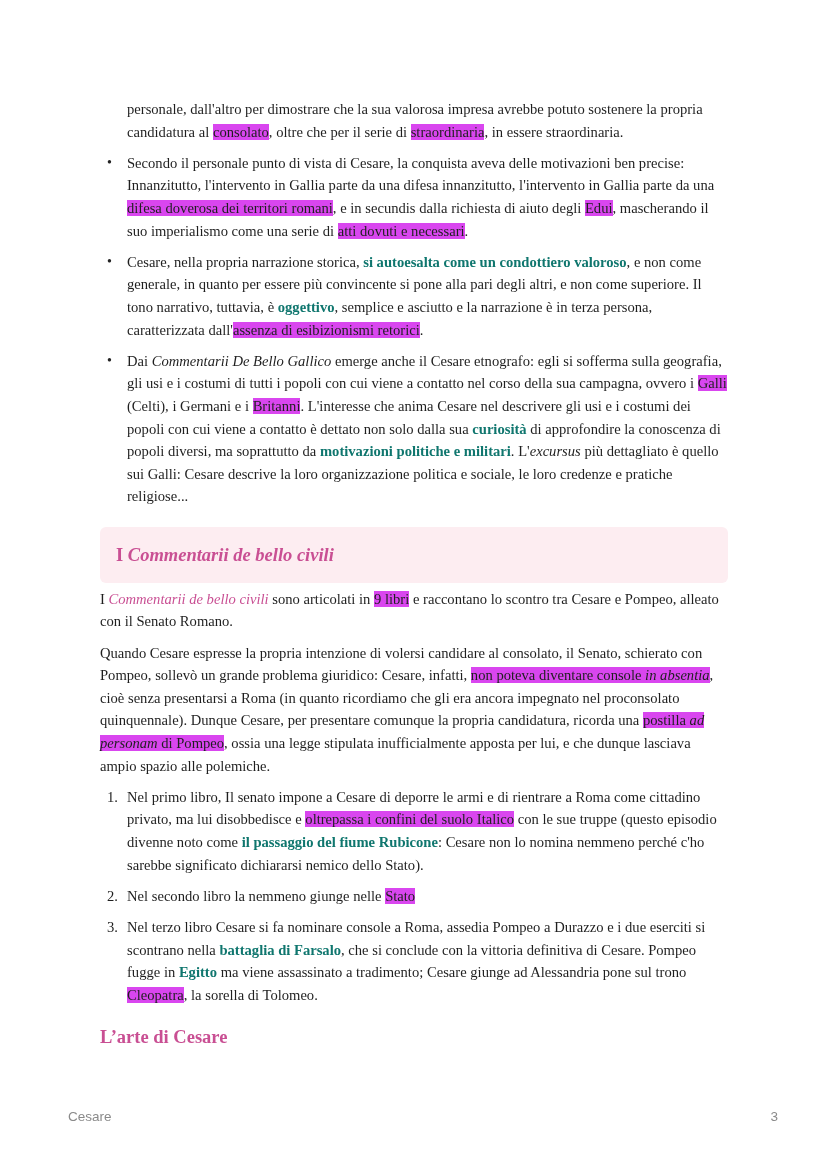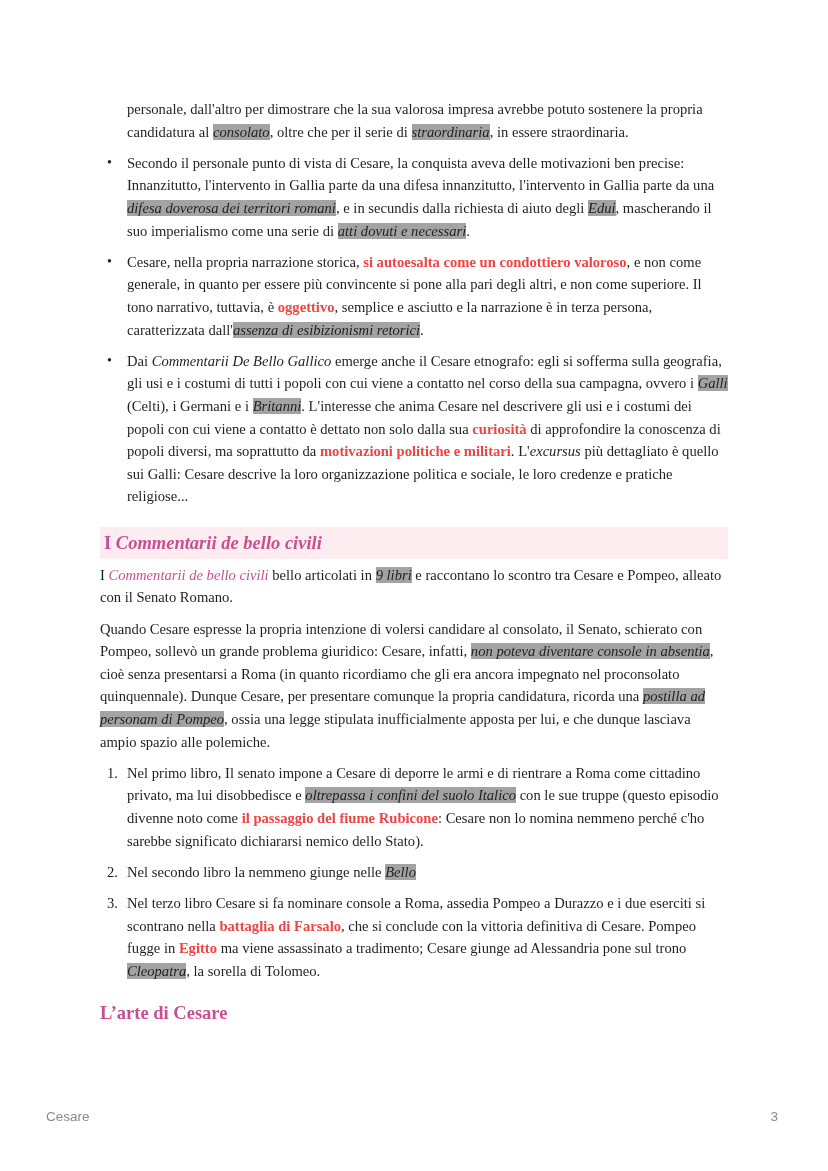--- a/index.html
+++ b/index.html
@@ -8,55 +8,55 @@
   .page { position: absolute; left: 100px; top: 98px; width: 628px; font-size: 14.6px; line-height: 22.6px; }
   ul, ol { margin: 0; padding-left: 27px; }
   ul { list-style: none; }
   ul li { position: relative; margin-bottom: 8.6px; }
   ul li::before { content: "•"; position: absolute; left: -20px; top: 0; font-size: 14px; color: #222; }
   ul li.cont::before { content: ""; }
   ol { list-style: none; counter-reset: n; }
   ol li { position: relative; margin-bottom: 8.6px; }
   ol li .num { position: absolute; left: -20px; top: 0; }
   p { margin: 0 0 8.6px 0; }
-  .hl { background: #a3a3a3; font-style: italic; }
-  .acc { color: #ef4444; font-weight: bold; }
+  .hl { background: #d946ef; }
+  .acc { color: #0f766e; font-weight: bold; }
   .acc-i { color: #c94f93; font-style: italic; }
   em { font-style: italic; }
   h2.sec { margin: 19px 0 5px 0; font-size: 18.5px; line-height: 24px; font-weight: bold; color: #c94f93; }
-  h2.sec.bg { background: #fdedf1; padding: 4px; }
+  h2.sec.bg { background: #fdedf1; padding: 16px; border-radius: 6px; }
   h2.sec .it { font-style: italic; }
   .footer { position: absolute; top: 1109px; font-family: "Liberation Sans", "DejaVu Sans", sans-serif; font-size: 13.5px; color: #8a8a8a; }
-  .footer.left { left: 46px; }
+  .footer.left { left: 68px; }
   .footer.right { right: 50px; }
 </style>
 </head>
 <body>
 
 <div class="page">
 
   <ul>
     <li class="cont"><span>personale, dall'altro per dimostrare che la sua valorosa impresa avrebbe potuto sostenere la propria candidatura al </span><span class="hl">consolato</span><span>, oltre che per il serie di </span><span class="hl">straordinaria</span><span>, in essere straordinaria.</span></li>
 
     <li><span>Secondo il personale punto di vista di Cesare, la conquista aveva delle motivazioni ben precise: Innanzitutto, l'intervento in Gallia parte da una difesa innanzitutto, l'intervento in Gallia parte da una </span><span class="hl">difesa doverosa dei territori romani</span><span>, e in secundis dalla richiesta di aiuto degli </span><span class="hl">Edui</span><span>, mascherando il suo imperialismo come una serie di </span><span class="hl">atti dovuti e necessari</span><span>.</span></li>
 
     <li><span>Cesare, nella propria narrazione storica, </span><span class="acc">si autoesalta come un condottiero valoroso</span><span>, e non come generale, in quanto per essere più convincente si pone alla pari degli altri, e non come superiore. Il tono narrativo, tuttavia, è </span><span class="acc">oggettivo</span><span>, semplice e asciutto e la narrazione è in terza persona, caratterizzata dall'</span><span class="hl">assenza di esibizionismi retorici</span><span>.</span></li>
 
     <li><span>Dai </span><em>Commentarii De Bello Gallico</em><span> emerge anche il Cesare etnografo: egli si sofferma sulla geografia, gli usi e i costumi di tutti i popoli con cui viene a contatto nel corso della sua campagna, ovvero i </span><span class="hl">Galli</span><span> (Celti), i Germani e i </span><span class="hl">Britanni</span><span>. L'interesse che anima Cesare nel descrivere gli usi e i costumi dei popoli con cui viene a contatto è dettato non solo dalla sua </span><span class="acc">curiosità</span><span> di approfondire la conoscenza di popoli diversi, ma soprattutto da </span><span class="acc">motivazioni politiche e militari</span><span>. L'</span><em>excursus</em><span> più dettagliato è quello sui Galli: Cesare descrive la loro organizzazione politica e sociale, le loro credenze e pratiche religiose...</span></li>
   </ul>
 
   <h2 class="sec bg"><span>I </span><span class="it">Commentarii de bello civili</span></h2>
 
-  <p><span>I </span><span class="acc-i">Commentarii de bello civili</span><span> bello articolati in </span><span class="hl">9 libri</span><span> e raccontano lo scontro tra Cesare e Pompeo, alleato con il Senato Romano.</span></p>
+  <p><span>I </span><span class="acc-i">Commentarii de bello civili</span><span> sono articolati in </span><span class="hl">9 libri</span><span> e raccontano lo scontro tra Cesare e Pompeo, alleato con il Senato Romano.</span></p>
 
   <p><span>Quando Cesare espresse la propria intenzione di volersi candidare al consolato, il Senato, schierato con Pompeo, sollevò un grande problema giuridico: Cesare, infatti, </span><span class="hl">non poteva diventare console </span><em class="hl">in absentia</em><span>, cioè senza presentarsi a Roma (in quanto ricordiamo che gli era ancora impegnato nel proconsolato quinquennale). Dunque Cesare, per presentare comunque la propria candidatura, ricorda una </span><span class="hl">postilla </span><em class="hl">ad personam</em><span class="hl"> di Pompeo</span><span>, ossia una legge stipulata inufficialmente apposta per lui, e che dunque lasciava ampio spazio alle polemiche.</span></p>
 
   <ol>
     <li><span class="num">1.</span><span>Nel primo libro, Il senato impone a Cesare di deporre le armi e di rientrare a Roma come cittadino privato, ma lui disobbedisce e </span><span class="hl">oltrepassa i confini del suolo Italico</span><span> con le sue truppe (questo episodio divenne noto come </span><span class="acc">il passaggio del fiume Rubicone</span><span>: Cesare non lo nomina nemmeno perché c'ho sarebbe significato dichiararsi nemico dello Stato).</span></li>
-    <li><span class="num">2.</span><span>Nel secondo libro la nemmeno giunge nelle </span><span class="hl">Bello</span></li>
+    <li><span class="num">2.</span><span>Nel secondo libro la nemmeno giunge nelle </span><span class="hl">Stato</span></li>
     <li><span class="num">3.</span><span>Nel terzo libro Cesare si fa nominare console a Roma, assedia Pompeo a Durazzo e i due eserciti si scontrano nella </span><span class="acc">battaglia di Farsalo</span><span>, che si conclude con la vittoria definitiva di Cesare. Pompeo fugge in </span><span class="acc">Egitto</span><span> ma viene assassinato a tradimento;  Cesare giunge ad Alessandria pone sul trono </span><span class="hl">Cleopatra</span><span>, la sorella di Tolomeo.</span></li>
   </ol>
 
   <h2 class="sec">L’arte di Cesare</h2>
 </div>
 
 <div class="footer left">Cesare</div>
 <div class="footer right">3</div>
 
 </body></html>

